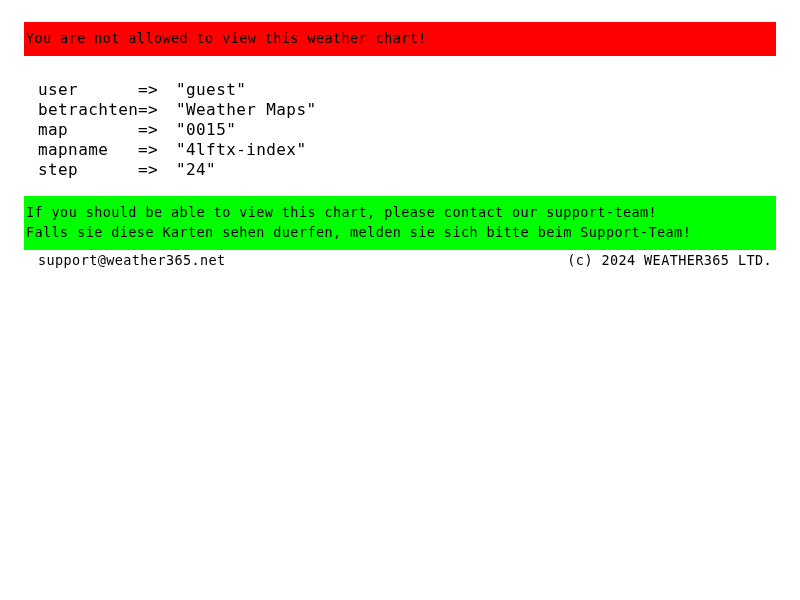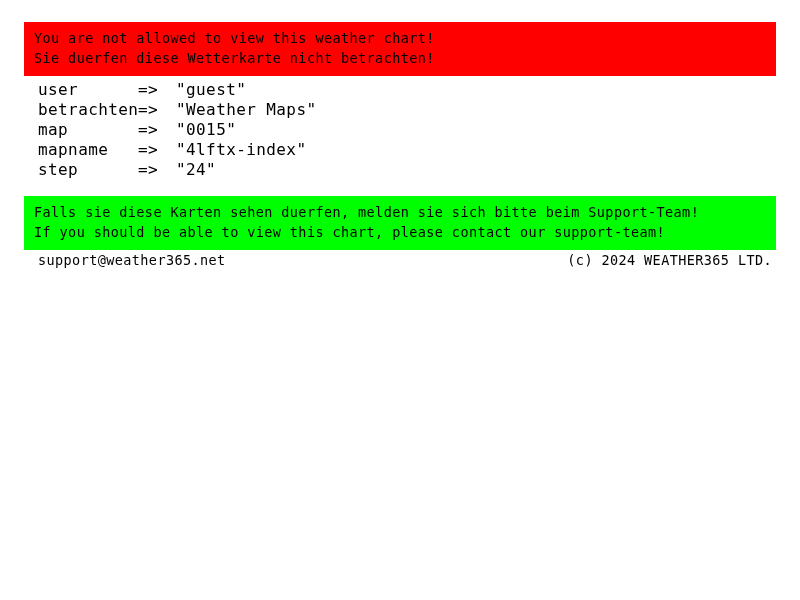--- a/index.html
+++ b/index.html
@@ -23,21 +23,21 @@
     top: 0;
     width: 800px;
     height: 600px;
   }
 
   .banner {
     position: absolute;
     left: 24px;
     width: 752px;
     box-sizing: border-box;
-    padding: 6px 14px 8px 10px;
+    padding: 6px 14px 8px 2px;
   }
   .banner-error {
     top: 22px;
     background: #ff0000;
   }
   .banner-ok {
     top: 196px;
     background: #00ff00;
   }
   .banner-line {
@@ -88,21 +88,20 @@
     text-align: right;
   }
 </style>
 </head>
 <body>
 
 <div class="page">
 
   <div class="banner banner-error" style="background: rgb(255, 0, 0);">
     <div class="banner-line">You are not allowed to view this weather chart!</div>
-    <div class="banner-line">Sie duerfen diese Wetterkarte nicht betrachten!</div>
   </div>
 
   <div class="params">
     <div class="param-row">
       <span class="param-key">user</span>
       <span class="param-arrow">=&gt;</span>
       <span class="param-val">"guest"</span>
     </div>
     <div class="param-row">
       <span class="param-key">betrachten</span>
@@ -120,22 +119,22 @@
       <span class="param-val">"4lftx-index"</span>
     </div>
     <div class="param-row">
       <span class="param-key">step</span>
       <span class="param-arrow">=&gt;</span>
       <span class="param-val">"24"</span>
     </div>
   </div>
 
   <div class="banner banner-ok" style="background: rgb(0, 255, 0);">
+    <div class="banner-line">If you should be able to view this chart, please contact our support-team!</div>
     <div class="banner-line">Falls sie diese Karten sehen duerfen, melden sie sich bitte beim Support-Team!</div>
-    <div class="banner-line">If you should be able to view this chart, please contact our support-team!</div>
   </div>
 
   <div class="footer">
     <span>support@weather365.net</span>
     <span class="footer-right">(c) 2024 WEATHER365 LTD.</span>
   </div>
 
 </div>
 
 </body></html>

